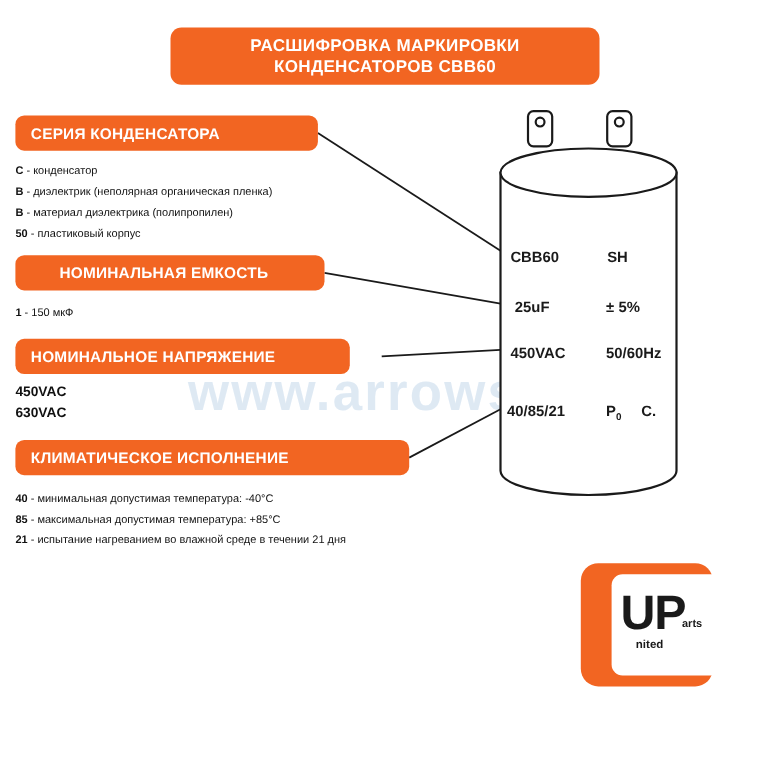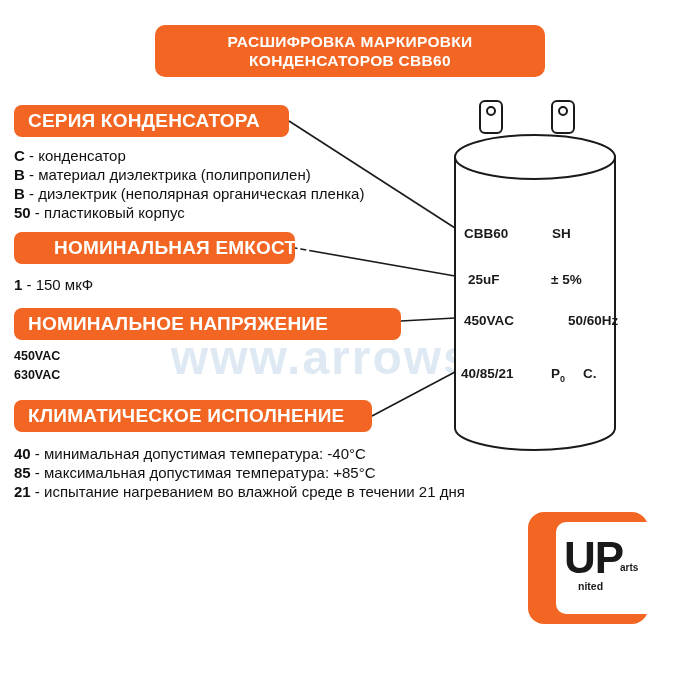--- a/index.html
+++ b/index.html
@@ -47,34 +47,34 @@
   .sec-header {
     position: absolute;
     height: 32px;
     background: #f26522;
     border-radius: 8px;
     color: #ffffff;
     display: flex;
     align-items: center;
     padding-left: 14px;
     box-sizing: border-box;
-    font-size: 19px;
+    font-size: 14px;
     font-weight: bold;
     letter-spacing: 0.2px;
     white-space: nowrap;
   }
   #sec-series   { left: 14px; top: 105px; width: 275px; }
   #sec-cap      { left: 14px; top: 232px; width: 281px; padding-left: 40px; }
-  #sec-voltage  { left: 14px; top: 308px; width: 387px; }
+  #sec-voltage  { left: 14px; top: 308px; width: 304px; }
   #sec-climate  { left: 14px; top: 400px; width: 358px; }
 
   
   .body-block {
     position: absolute;
-    font-size: 15px;
+    font-size: 10px;
     color: #111111;
     line-height: 19px;
   }
   .body-block .ln { white-space: nowrap; }
   .body-block b { font-weight: bold; }
 
   #txt-series  { left: 14px; top: 146px; }
   #txt-cap     { left: 14px; top: 275px; }
   #txt-voltage { left: 14px; top: 347px; font-size: 12.5px; font-weight: bold; line-height: 19px; }
   #txt-climate { left: 14px; top: 444px; }
@@ -112,21 +112,21 @@
     font-size: 13.5px;
     font-weight: bold;
     color: #1a1a1a;
     white-space: nowrap;
   }
   #lbl-code   { left: 464px; top: 226px; }
   #lbl-suffix { left: 552px; top: 226px; }
   #lbl-uf     { left: 468px; top: 272px; }
   #lbl-tol    { left: 551px; top: 272px; }
   #lbl-vac    { left: 464px; top: 313px; }
-  #lbl-freq   { left: 551px; top: 313px; margin-left: 17px; }
+  #lbl-freq   { left: 551px; top: 313px; }
   #lbl-clim   { left: 461px; top: 366px; }
   #lbl-p      { left: 551px; top: 366px; }
   #lbl-c      { left: 583px; top: 366px; }
   .sub {
     font-size: 9px;
     vertical-align: sub;
     font-weight: bold;
   }
 
   
@@ -213,22 +213,22 @@
   <div class="cap-label" id="lbl-tol">± 5%</div>
   <div class="cap-label" id="lbl-vac">450VAC</div>
   <div class="cap-label" id="lbl-freq">50/60Hz</div>
   <div class="cap-label" id="lbl-clim">40/85/21</div>
   <div class="cap-label" id="lbl-p"><span>P</span><span class="sub">0</span></div>
   <div class="cap-label" id="lbl-c">C.</div>
 
   <div class="sec-header" id="sec-series">СЕРИЯ КОНДЕНСАТОРА</div>
   <div class="body-block" id="txt-series">
     <div class="ln"><b>C</b><span> - конденсатор</span></div>
+    <div class="ln"><b>B</b><span> - диэлектрик (неполярная органическая пленка)</span></div>
     <div class="ln"><b>B</b><span> - материал диэлектрика (полипропилен)</span></div>
-    <div class="ln"><b>B</b><span> - диэлектрик (неполярная органическая пленка)</span></div>
     <div class="ln"><b>50</b><span> - пластиковый корпус</span></div>
   </div>
 
   <div class="sec-header" id="sec-cap">НОМИНАЛЬНАЯ ЕМКОСТЬ</div>
   <div class="body-block" id="txt-cap">
     <div class="ln"><b>1</b><span> - 150 мкФ</span></div>
   </div>
 
   <div class="sec-header" id="sec-voltage">НОМИНАЛЬНОЕ НАПРЯЖЕНИЕ</div>
   <div class="body-block" id="txt-voltage">

